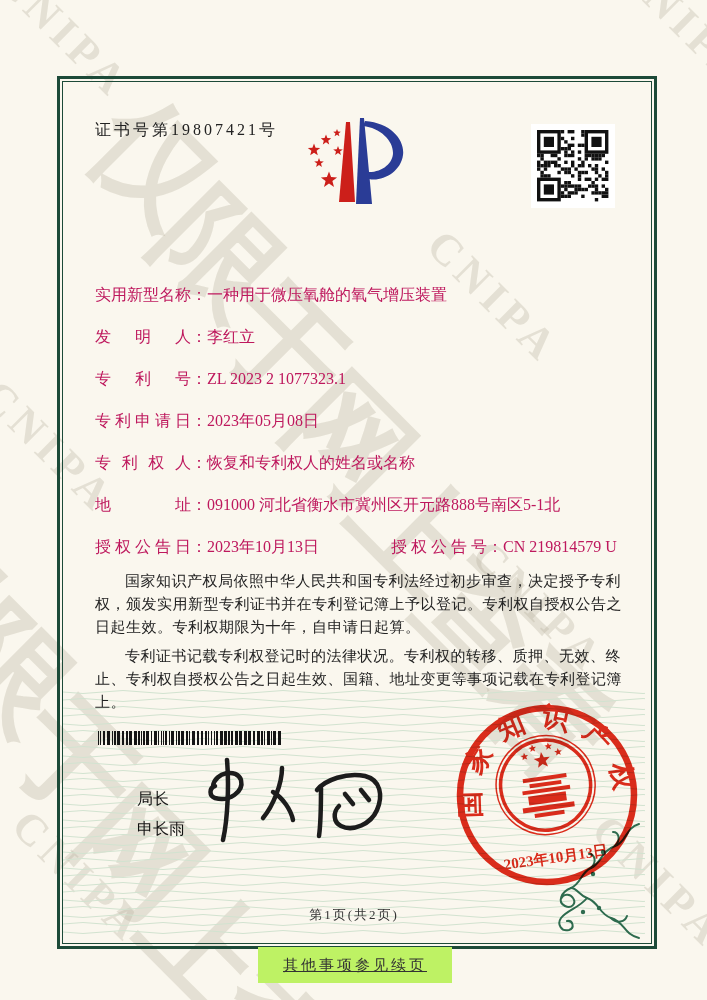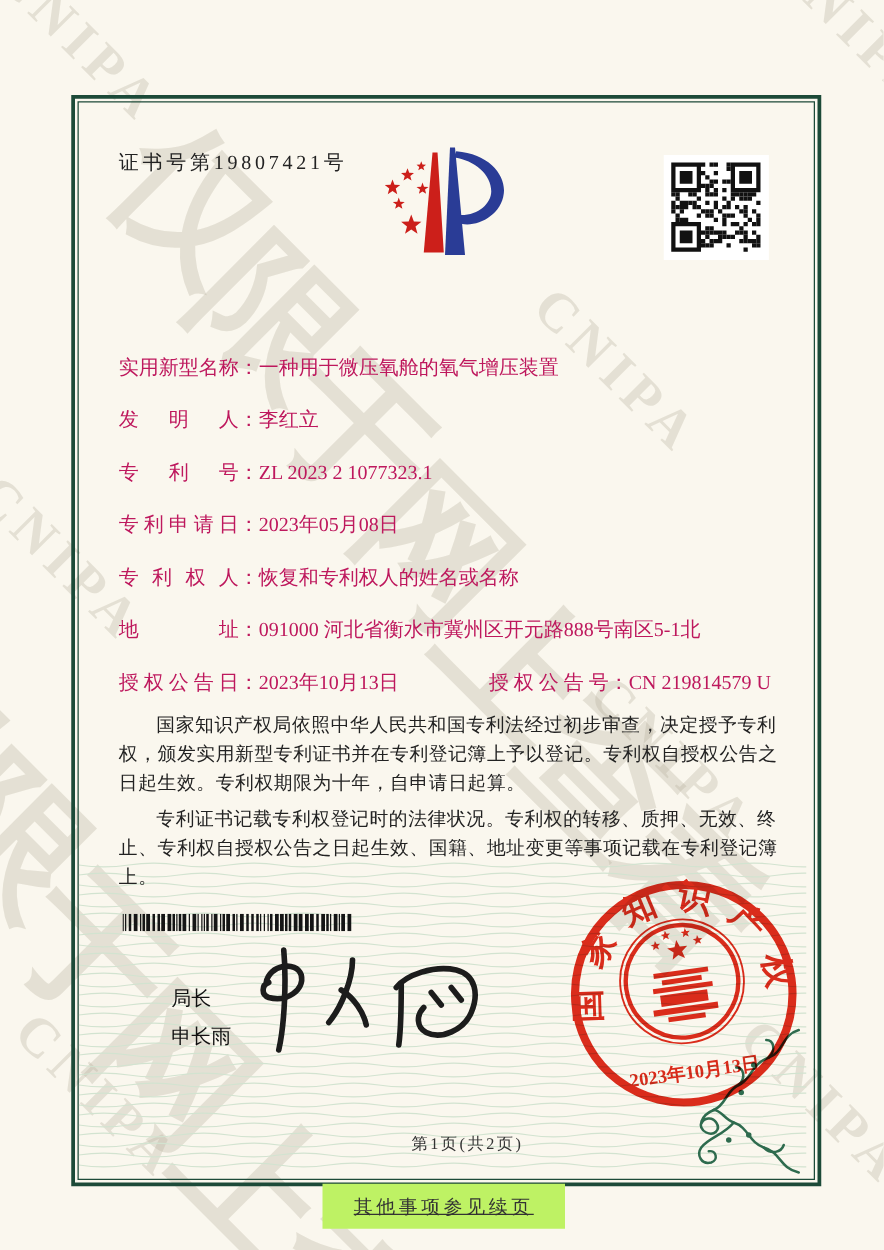--- a/index.html
+++ b/index.html
@@ -27,21 +27,21 @@
   .paras p{margin:0 0 6px 0;text-indent:2em;}
   .barcode{position:absolute;left:98px;top:731px;z-index:3;}
   .director{position:absolute;left:97px;top:789px;z-index:4;
             font-family:"Liberation Sans","DejaVu Sans",sans-serif;font-size:16px;color:#111;}
   .director div{margin-bottom:9px;margin-left:40px;}
   .signature{position:absolute;left:185px;top:748px;z-index:4;}
   .seal{position:absolute;left:452px;top:700px;z-index:5;mix-blend-mode:multiply;opacity:.95;}
   .flourish{position:absolute;left:543px;top:822px;z-index:3;}
   .guilloche{position:absolute;left:63px;top:688px;z-index:2;}
   .page-num{position:absolute;left:57px;top:906px;width:594px;text-align:center;font-size:13px;
-            letter-spacing:2px;color:#333;z-index:3;padding-left:20px;}
+            letter-spacing:2px;color:#333;z-index:3;}
   .footer-box{position:absolute;left:258px;top:947px;width:194px;height:36px;background:#bef264;
               display:flex;align-items:center;justify-content:center;z-index:3;font-size:15px;
               letter-spacing:3px;color:#333;text-decoration:underline;}
   svg text{font-family:"Liberation Serif","DejaVu Serif",serif;}
 </style>
 </head>
 <body>
 
 <div class="page">
 

